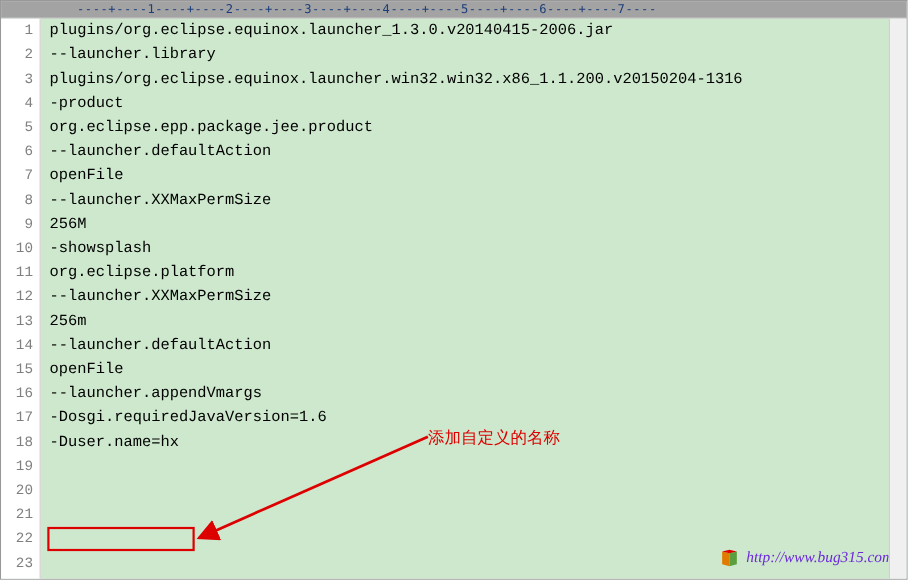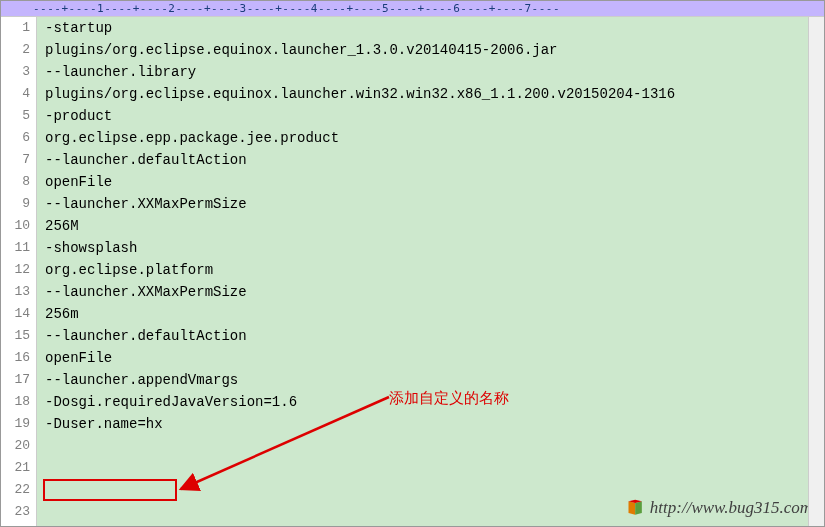--- a/index.html
+++ b/index.html
@@ -11,25 +11,25 @@
   }
   .editor-container {
     width: 825px;
     height: 527px;
     border: 1px solid #999;
     position: relative;
     background: #fff;
   }
   .ruler {
     height: 16px;
-    background: #c4b5fd;
+    background: #a3a3a3;
     border-bottom: 1px solid #ccc;
     display: flex;
     align-items: center;
-    padding-left: 32px;
+    padding-left: 69px;
     font-size: 11px;
     color: #1a3d7a;
     font-family: Consolas, monospace;
     letter-spacing: 0.5px;
     white-space: nowrap;
     overflow: hidden;
   }
   .code-area {
     display: flex;
     height: calc(100% - 16px);
@@ -88,23 +88,23 @@
   .watermark {
     position: absolute;
     right: 12px;
     bottom: 8px;
     display: flex;
     align-items: center;
     gap: 4px;
     pointer-events: none;
   }
   .watermark-text {
-    color: #404040;
+    color: #6d28d9;
     font-family: Georgia, serif;
-    font-size: 17px;
+    font-size: 14px;
     font-style: italic;
   }
   .watermark-icon {
     width: 20px;
     height: 20px;
   }
   .scrollbar-v {
     position: absolute;
     right: 0;
     top: 16px;
@@ -143,21 +143,20 @@
         <div>16</div>
         <div>17</div>
         <div>18</div>
         <div>19</div>
         <div>20</div>
         <div>21</div>
         <div>22</div>
         <div>23</div>
       </div>
     <div class="code-content" id="code-content">
-        <div class="code-line">-startup</div>
         <div class="code-line">plugins/org.eclipse.equinox.launcher_1.3.0.v20140415-2006.jar</div>
         <div class="code-line">--launcher.library</div>
         <div class="code-line">plugins/org.eclipse.equinox.launcher.win32.win32.x86_1.1.200.v20150204-1316</div>
         <div class="code-line">-product</div>
         <div class="code-line">org.eclipse.epp.package.jee.product</div>
         <div class="code-line">--launcher.defaultAction</div>
         <div class="code-line">openFile</div>
         <div class="code-line">--launcher.XXMaxPermSize</div>
         <div class="code-line">256M</div>
         <div class="code-line">-showsplash</div>

